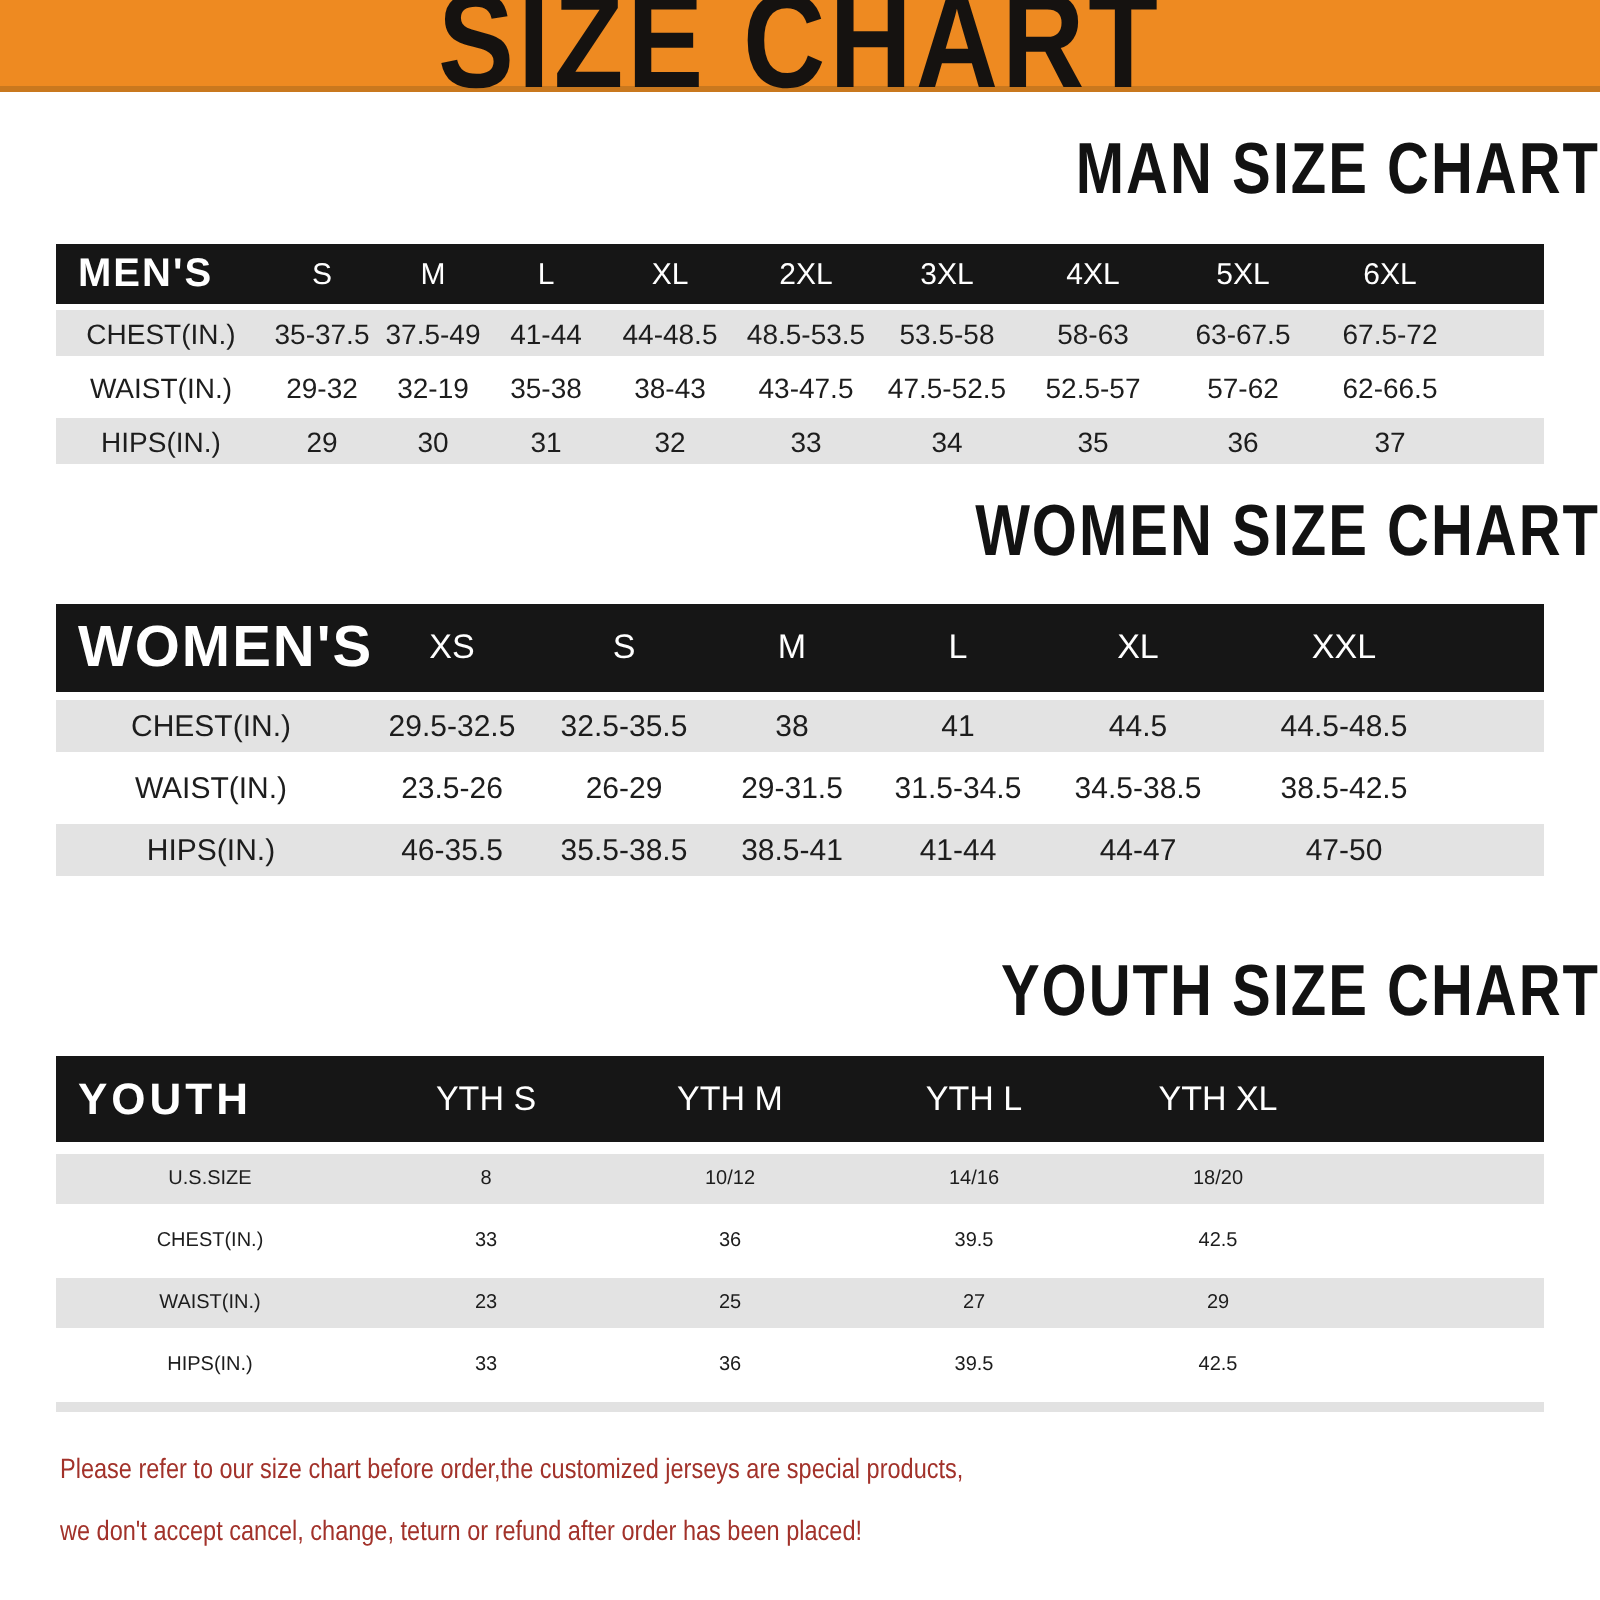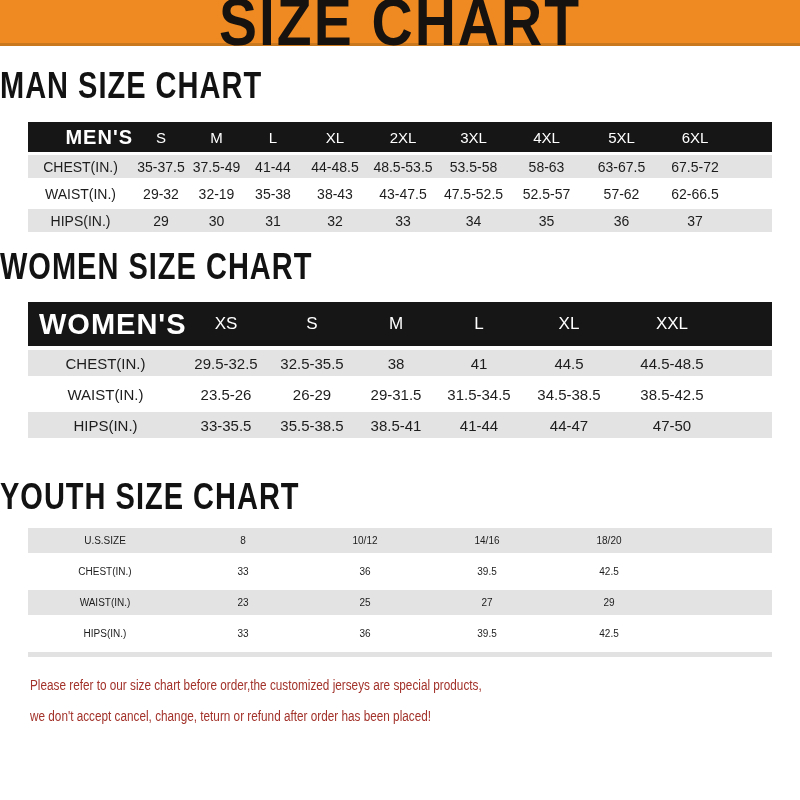--- a/index.html
+++ b/index.html
@@ -6,36 +6,36 @@
     --banner-bg:#ee8a21; --banner-edge:#c9781e; --header-bar:#161616;
     --row-gray:#e3e3e3; --text-dark:#1d1d1d; --footer-red:#a2322a;
   }
   *{box-sizing:border-box}
   body{margin:0;width:800px;height:800px;background:#ffffff;overflow:hidden;
        font-family:"Liberation Sans","DejaVu Sans",sans-serif;}
   .banner{height:46px;background:var(--banner-bg);border-bottom:3px solid var(--banner-edge);
           display:flex;align-items:center;justify-content:center}
   .banner-text{font-size:57px;font-weight:bold;color:#151210;letter-spacing:2px;
                line-height:1;transform:scaleY(1.18)}
-  .sec-heading{height:36px;display:flex;align-items:center;justify-content:flex-start}
+  .sec-heading{height:36px;display:flex;align-items:center;justify-content:flex-end}
   .sec-heading span{display:inline-block;font-weight:bold;color:#121212;font-size:29px;
                     letter-spacing:1px;line-height:36px;transform:scaleY(1.25)}
   #men-heading{margin-top:21px}
   #women-heading{margin-top:16px}
   #youth-heading{margin-top:40px}
   .table{margin-left:28px;width:744px}
   #men-table{margin-top:19px}
   #women-table{margin-top:18px}
   #youth-table{margin-top:14px}
   .trow{display:grid;align-items:center}
   .thead{background:var(--header-bar);color:#ffffff}
   .gray{background:var(--row-gray)}
   .white{background:#ffffff}
   .tc{text-align:center;white-space:nowrap}
-  .corner{text-align:right;padding-left:11px;font-weight:bold}
+  .corner{text-align:left;padding-left:11px;font-weight:bold}
   
   .men .trow{grid-template-columns:105px 56px 55px 58px 66px 70px 71px 75px 75px 72px 1fr}
   .men .thead{height:30px;margin-bottom:3px;font-size:15px}
   .men .thead .corner{font-size:20px;letter-spacing:1px}
   .men .gray,.men .white{height:23px;margin-bottom:4px;font-size:14px;color:var(--text-dark)}
   
   .women .trow{grid-template-columns:155px 86px 86px 82px 84px 96px 110px 1fr}
   .women .thead{height:44px;margin-bottom:4px;font-size:17px}
   .women .thead .corner{font-size:29px;letter-spacing:1px}
   .women .gray,.women .white{height:26px;margin-bottom:5px;font-size:15px;color:var(--text-dark)}
@@ -142,34 +142,42 @@
       <div class="tc dcell">23.5-26</div>
       <div class="tc dcell">26-29</div>
       <div class="tc dcell">29-31.5</div>
       <div class="tc dcell">31.5-34.5</div>
       <div class="tc dcell">34.5-38.5</div>
       <div class="tc dcell">38.5-42.5</div>
       <div class="tc filler"></div>
     </div>
     <div class="trow gray">
       <div class="tc rlabel">HIPS(IN.)</div>
-      <div class="tc dcell">33-35.5</div>
+      <div class="tc dcell">46-35.5</div>
       <div class="tc dcell">35.5-38.5</div>
       <div class="tc dcell">38.5-41</div>
       <div class="tc dcell">41-44</div>
       <div class="tc dcell">44-47</div>
       <div class="tc dcell">47-50</div>
       <div class="tc filler"></div>
     </div>
   </div>
 
 <div class="sec-heading" id="youth-heading">
   <span>YOUTH SIZE CHART</span>
 </div>
 <div class="table youth" id="youth-table">
+    <div class="trow thead">
+      <div class="tc corner">YOUTH</div>
+      <div class="tc hcell">YTH S</div>
+      <div class="tc hcell">YTH M</div>
+      <div class="tc hcell">YTH L</div>
+      <div class="tc hcell">YTH XL</div>
+      <div class="tc filler"></div>
+    </div>
     <div class="trow gray">
       <div class="tc rlabel">U.S.SIZE</div>
       <div class="tc dcell">8</div>
       <div class="tc dcell">10/12</div>
       <div class="tc dcell">14/16</div>
       <div class="tc dcell">18/20</div>
       <div class="tc filler"></div>
     </div>
     <div class="trow white">
       <div class="tc rlabel">CHEST(IN.)</div>

